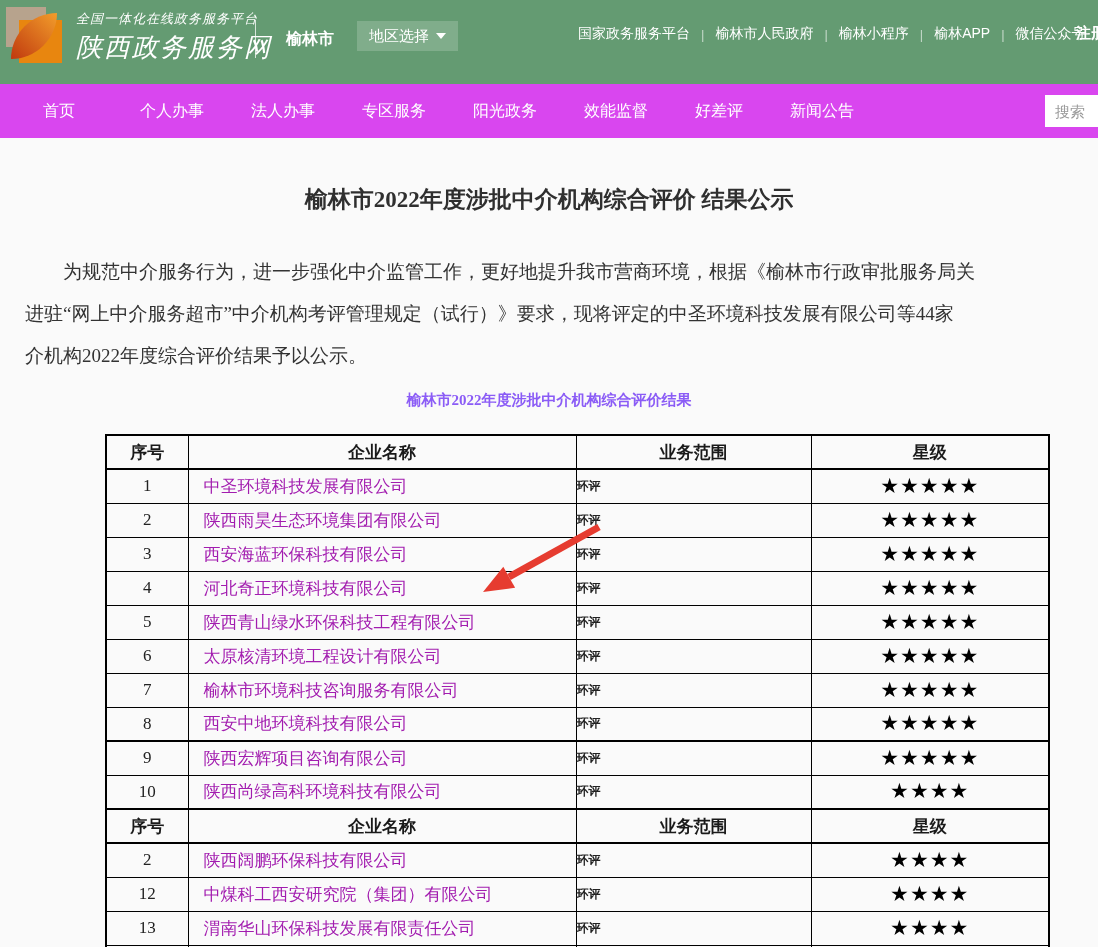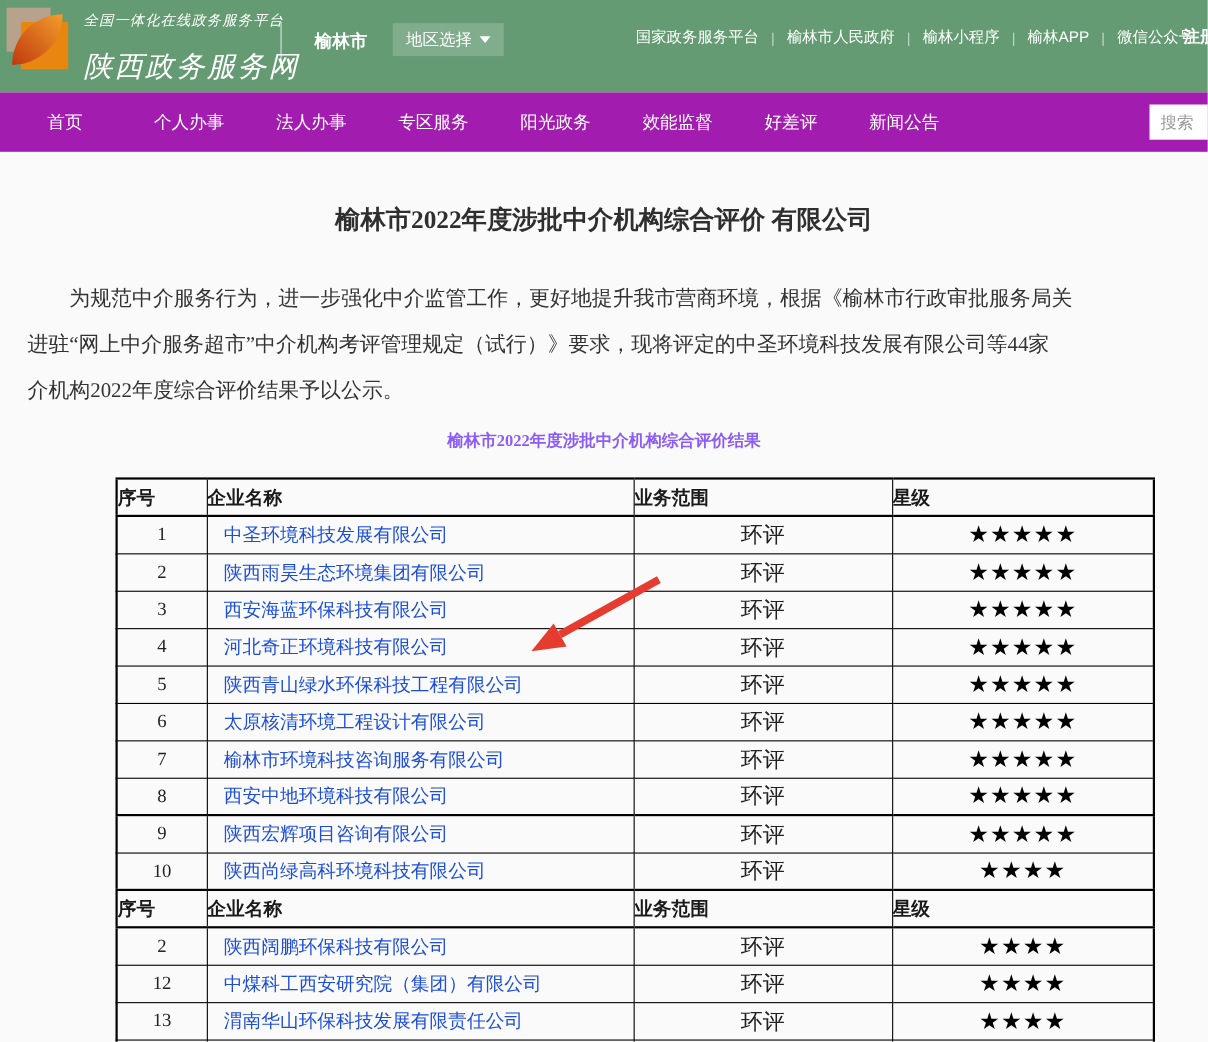--- a/index.html
+++ b/index.html
@@ -1,32 +1,32 @@
 <!DOCTYPE html>
 <html><head>
 <meta charset="utf-8">
 <style>
   * { margin:0; padding:0; box-sizing:border-box; }
   html,body { width:1098px; height:947px; overflow:hidden; }
   body { font-family:"Liberation Sans", sans-serif; background:#fafafa; position:relative; }
 
   
   .topbar { position:relative; width:100%; height:84px; background:#649b72; }
-  .navbar { position:relative; width:100%; height:54px; background:#a21caf; }
+  .navbar { position:relative; width:100%; height:54px; background:#d946ef; }
 
   .logo { position:absolute; left:6px; top:7px; width:56px; height:56px; cursor:pointer; }
   .logo .tan { position:absolute; left:0; top:0; width:40px; height:40px; background:#b7a38d; }
   .logo .orange { position:absolute; right:0; bottom:0; width:43px; height:43px; background:#e8860f; }
   .logo .leaf { position:absolute; left:5px; top:6px; width:46px; height:46px;
                 background:linear-gradient(to top right,#c0390e,#f29d2b);
                 border-radius:100% 0 100% 0; }
 
   .brand { position:absolute; left:76px; top:10px; color:#fff;font-style:italic; }
   .brand .small { font-size:13px; letter-spacing:1px; }
-  .brand .big { font-size:26px; letter-spacing:2px; margin-top:15px; }
+  .brand .big { font-size:26px; letter-spacing:2px; margin-top:2px; }
 
   .brand-divider { position:absolute; left:255px; top:20px; width:1px; height:38px; background:rgba(255,255,255,0.75); }
 
   .city { position:absolute; left:286px; top:28px; color:#fff; font-size:16px; line-height:22px;font-weight:bold; }
 
   .region-btn { position:absolute; left:357px; top:21px; height:30px; padding:13px 12px;
                 background:rgba(255,255,255,0.18); color:#fff; font-size:15px;
                 display:flex; align-items:center; gap:7px; cursor:pointer; }
   .region-btn .caret { width:0; height:0; border-left:5px solid transparent; border-right:5px solid transparent; border-top:6px solid #fff; }
 
@@ -52,25 +52,25 @@
   .para-line { white-space:nowrap; height:42px; }
   .para-line.indent { text-indent:38px; }
 
   .table-caption { margin-top:14px; text-align:center; font-size:15px; font-weight:bold; color:#8b5cf6; }
 
   table.results { margin:24px 0 0 105px; width:943px; border-collapse:collapse; table-layout:fixed;
                   border:2px solid #000; font-family:"Liberation Serif","DejaVu Serif",serif; }
   .results col.w-no { width:82px; } .results col.w-name { width:388px; }
   .results col.w-scope { width:235px; } .results col.w-stars { width:238px; }
   .results th, .results td { border:1px solid #000; height:34px; vertical-align:middle; }
-  .results th { font-size:17px; font-weight:bold; text-align:left; color:#1a1a1a; }
+  .results th { font-size:17px; font-weight:bold; text-align:center; color:#1a1a1a; }
   .results tr.hdr th { border-top-width:2px; border-bottom-width:2px; }
   .results td.c-no { font-size:17px; text-align:center; color:#222; }
-  .results td.c-name { font-size:17px; text-align:left; padding-left:15px; color:#1d4ed8; }
-  .results td.c-scope { font-size:20px; text-align:center; color:#222; }
+  .results td.c-name { font-size:17px; text-align:left; padding-left:15px; color:#a21caf; }
+  .results td.c-scope { font-size:12px; color:#222;font-weight:bold; }
   .results td.c-stars { font-size:21px; letter-spacing:1px; text-align:center; color:#000; }
   .results tr.page-break td { border-top-width:2px; }
   .results tr.partial td { height:10px; }
 
   .arrow-overlay { position:absolute; left:455px; top:512px; width:160px; height:90px; pointer-events:none; }
 </style>
 </head>
 <body>
 
 <div class="topbar">
@@ -113,21 +113,21 @@
       <a class="nav-item">效能监督</a>
       <a class="nav-item">好差评</a>
       <a class="nav-item">新闻公告</a>
     </div>
   <div class="search-box">
     <input type="text" placeholder="搜索" style="">
   </div>
 </div>
 
 <div class="doc">
-  <div class="doc-title">榆林市2022年度涉批中介机构综合评价 有限公司</div>
+  <div class="doc-title">榆林市2022年度涉批中介机构综合评价 结果公示</div>
 
   <div class="paragraph">
     <div class="para-line indent">为规范中介服务行为，进一步强化中介监管工作，更好地提升我市营商环境，根据《榆林市行政审批服务局关</div>
     <div class="para-line">进驻“网上中介服务超市”中介机构考评管理规定（试行）》要求，现将评定的中圣环境科技发展有限公司等44家</div>
     <div class="para-line">介机构2022年度综合评价结果予以公示。</div>
   </div>
 
   <div class="table-caption">榆林市2022年度涉批中介机构综合评价结果</div>
 
   <table class="results">

